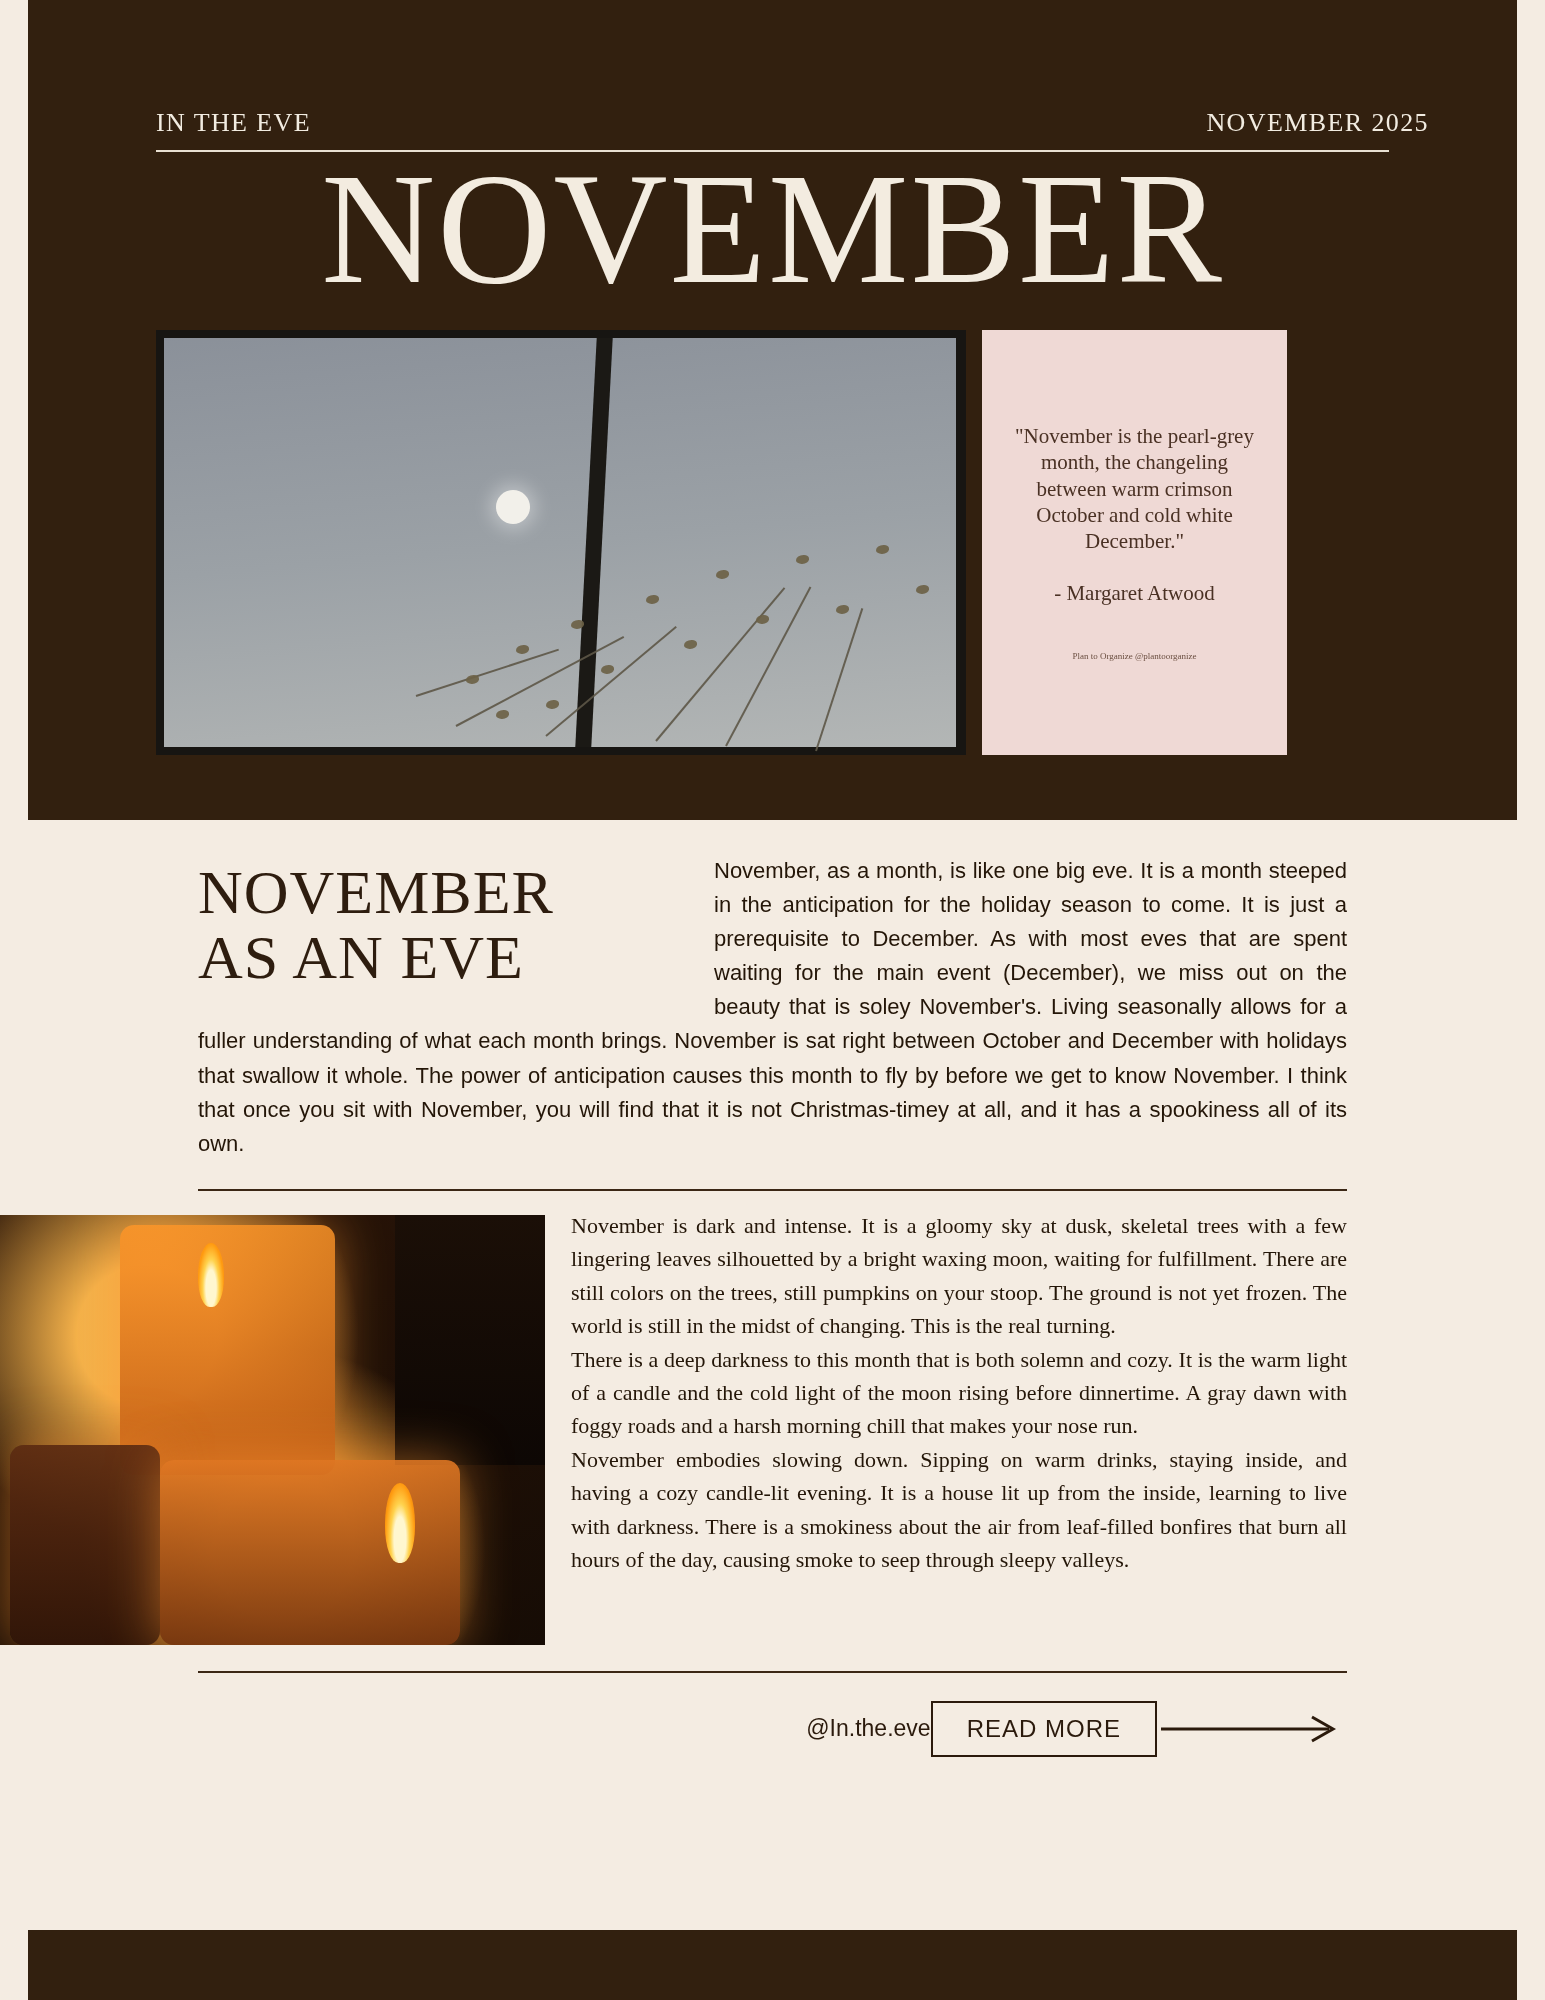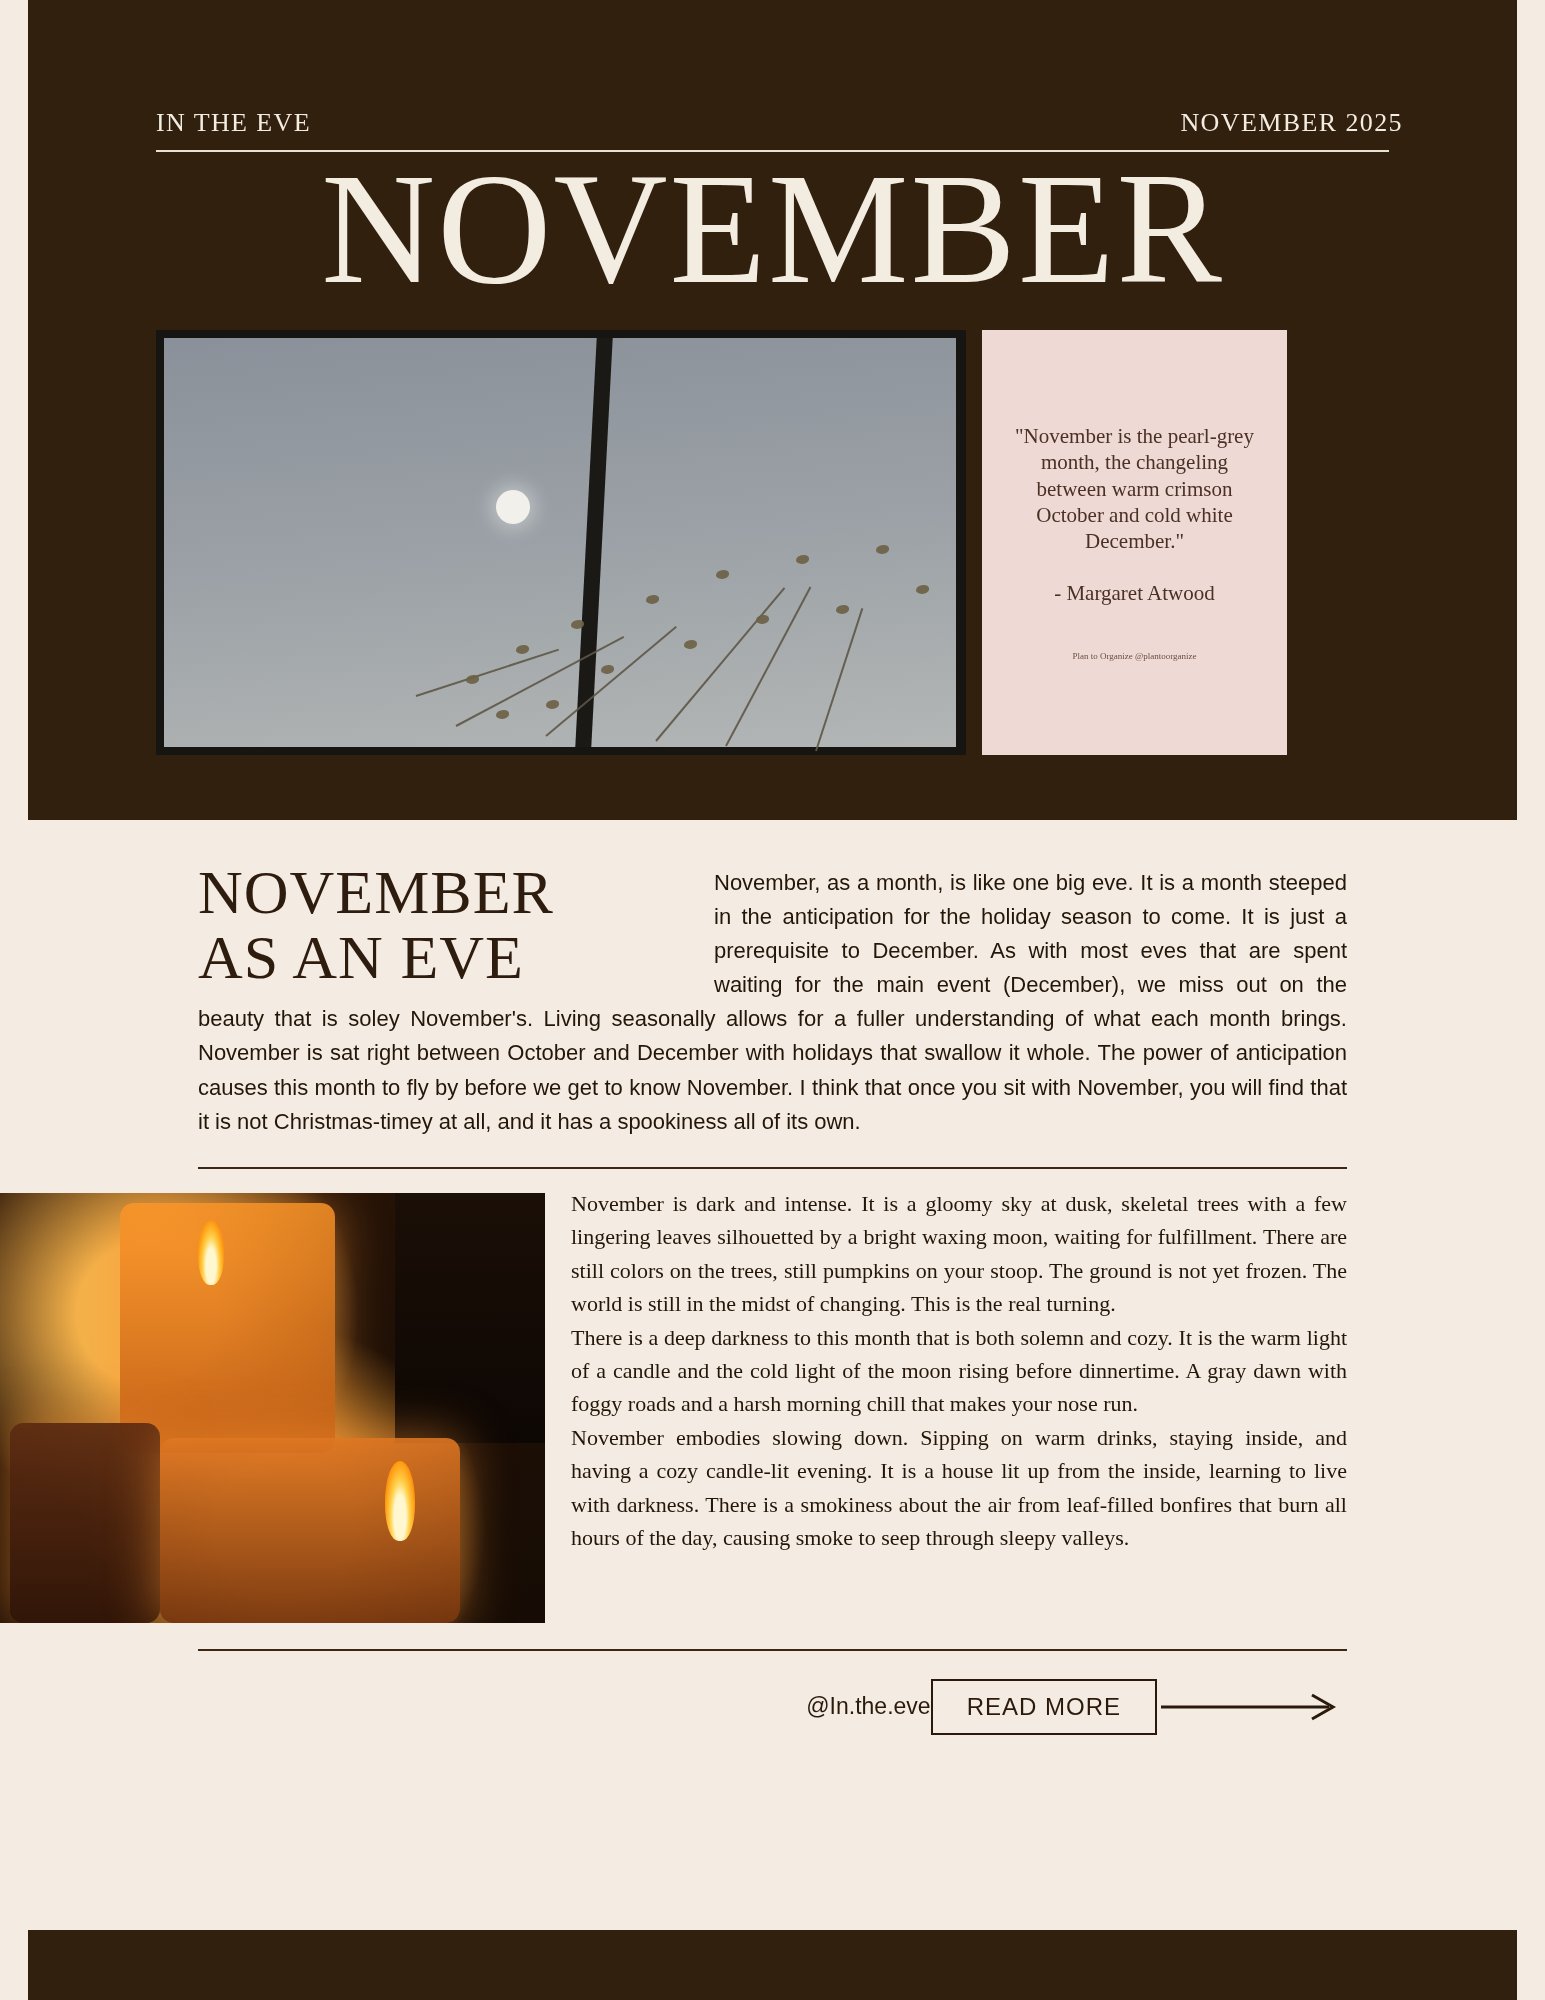--- a/index.html
+++ b/index.html
@@ -28,21 +28,21 @@
   .header {
     position: relative;
     background: #32200f;
     padding: 0 0 32px 0;
     height: 820px;
     box-sizing: border-box;
   }
   .header-top {
     display: flex;
     justify-content: space-between;
-    padding: 108px 114px 0 128px;
+    padding: 108px 88px 0 128px;
     color: #f2ece1;
   }
   .kicker {
     font-family: "Liberation Serif", serif;
     font-size: 26px;
     letter-spacing: 1.4px;
   }
   .issue-date {
     font-family: "Liberation Serif", serif;
     font-size: 26px;
@@ -175,21 +175,20 @@
     width: 490px;
     margin: 6px 26px 4px 0;
   }
   .s1-title span { display: block; }
   .s1-body {
     font-family: "Liberation Sans", sans-serif;
     font-size: 22px;
     line-height: 1.55;
     color: #241608;
     text-align: justify;
-    margin-top: 12px;
   }
   .clearfix::after { content: ""; display: table; clear: both; }
 
   .divider {
     margin: 28px 170px 0 170px;
     border-bottom: 2px solid #3b2715;
   }
 
   
   .section-two {

